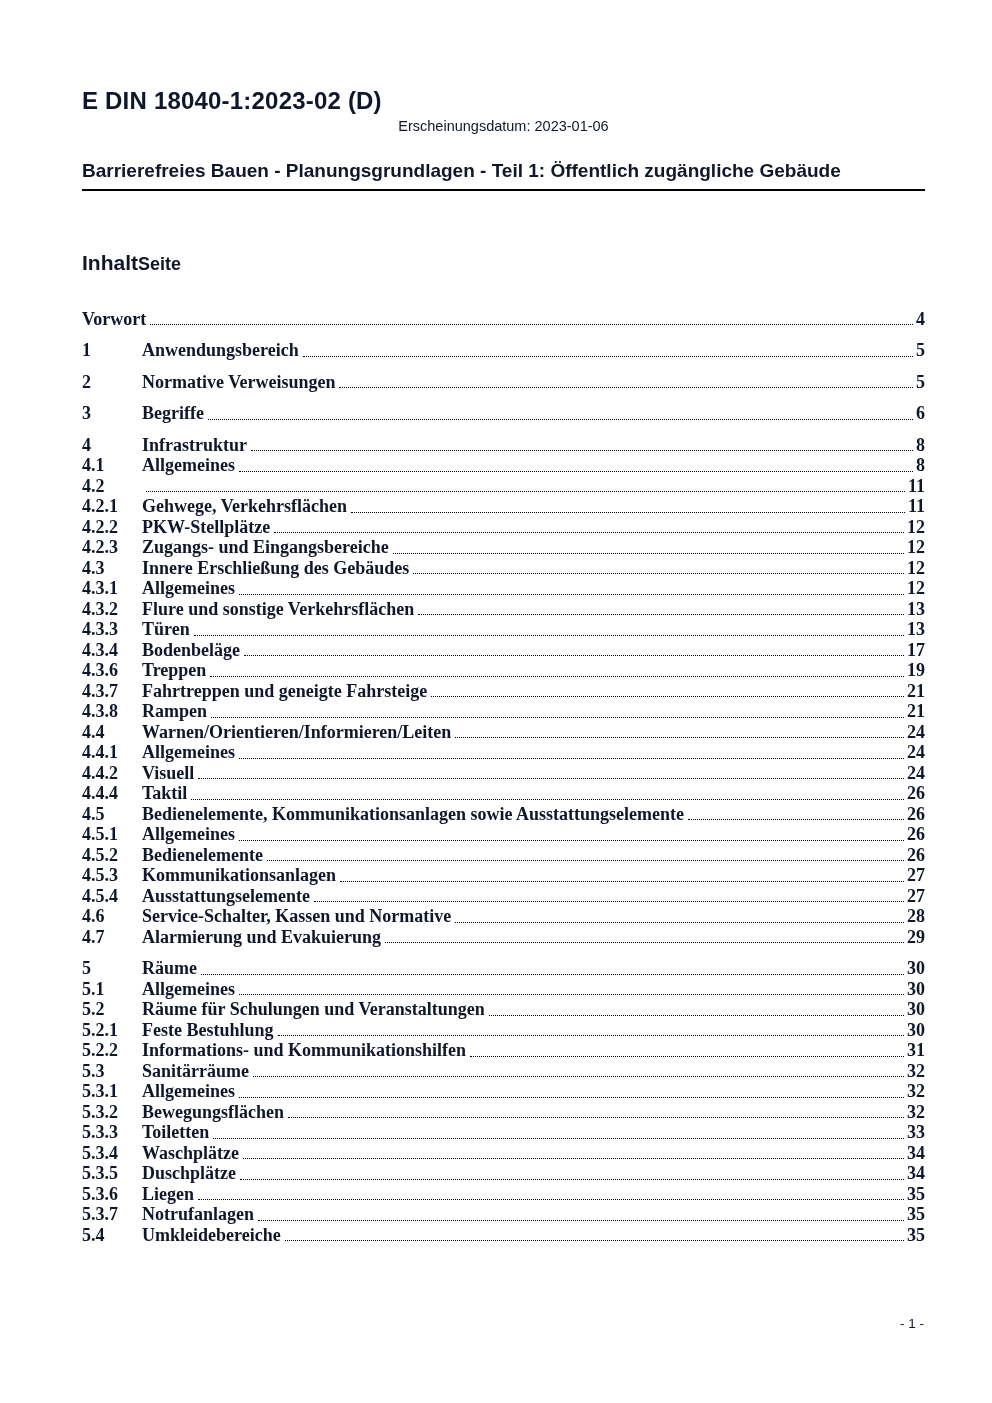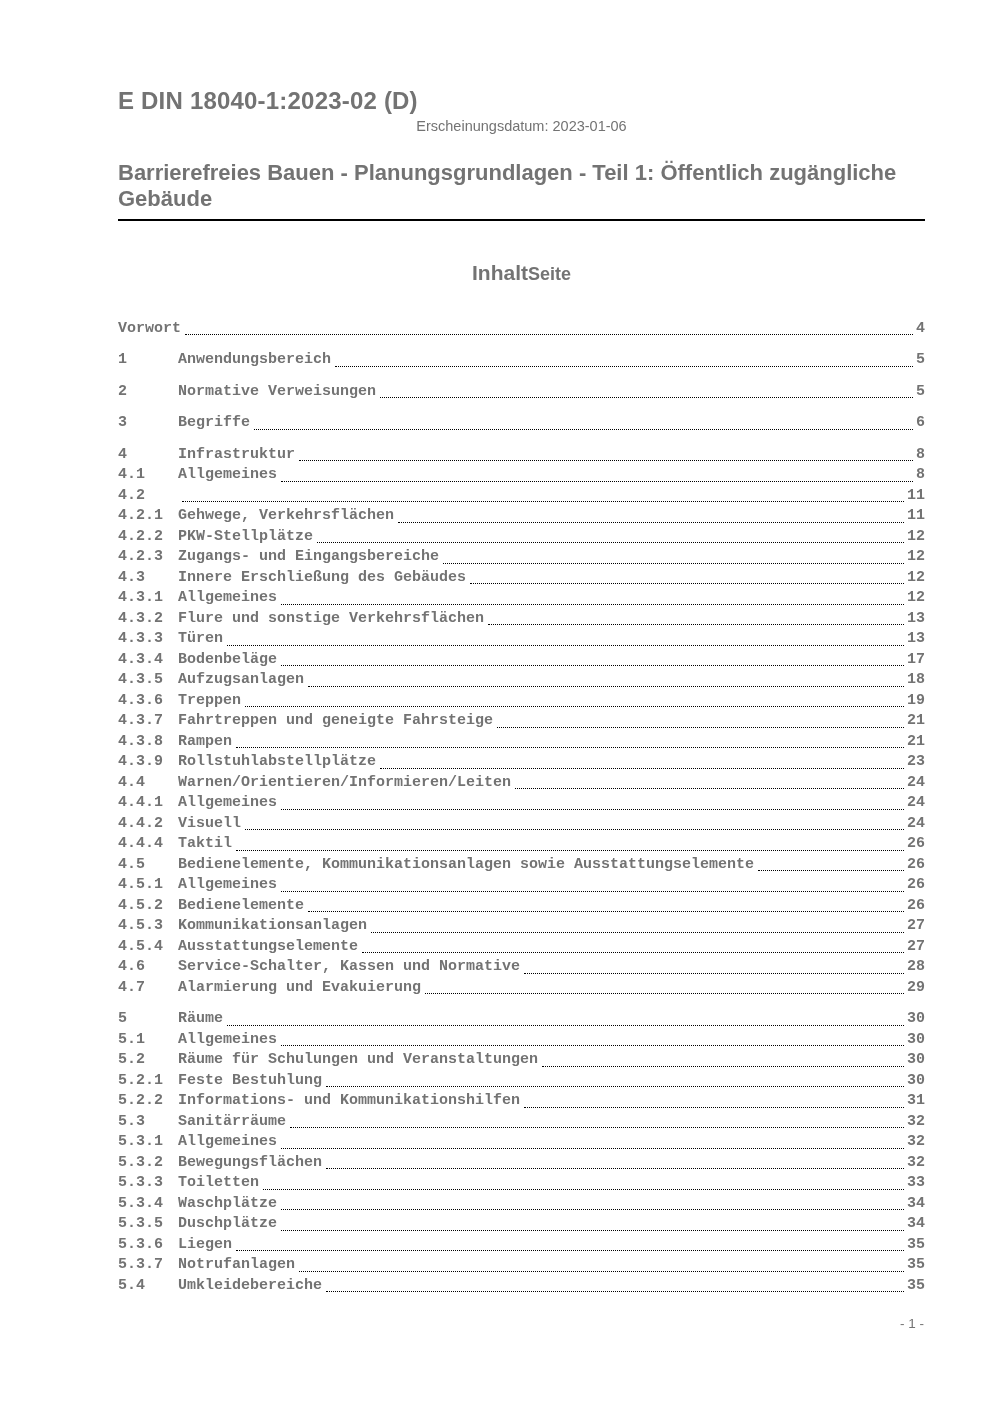--- a/index.html
+++ b/index.html
@@ -5,65 +5,65 @@
   html, body {
     margin: 0;
     padding: 0;
     background: #ffffff;
   }
   .page {
     position: relative;
     width: 992px;
     height: 1403px;
     background: #ffffff;
-    color: #737373;
+    color: #0f172a;
     font-family: "Liberation Sans", sans-serif;
     box-sizing: border-box;
-    padding: 88px 67px 0 118px;
+    padding: 88px 67px 0 82px;
     overflow: hidden;
   }
   .doc-number {
     font-size: 24px;
     font-weight: bold;
     letter-spacing: 0.2px;
     line-height: 1.1;
   }
   .pub-date {
     font-size: 14.5px;
     margin-top: 4px;
     line-height: 1.2;
     text-align: center;
   }
   .doc-title {
     margin-top: 24px;
-    font-size: 22px;
+    font-size: 19px;
     font-weight: bold;
     padding-bottom: 6px;
     border-bottom: 2px solid #000000;
     line-height: 1.2;
   }
   .toc-header {
-    margin-top: 40px;
+    margin-top: 60px;
     display: flex;
-    justify-content: center;
+    justify-content: flex-start;
     align-items: baseline;
   }
   .toc-heading {
     font-size: 21px;
     font-weight: bold;
   }
   .toc-seite {
     font-size: 18px;
     font-weight: bold;
   }
   .toc {
     margin-top: 34px;
-    font-family: Liberation Mono, monospace;
-    font-weight: bold;
-    font-size: 15px;
+    font-family: Liberation Serif, serif;
+    font-weight: bold;
+    font-size: 18px;
   }
   .toc-row {
     display: flex;
     align-items: baseline;
     line-height: 20.5px;
     white-space: nowrap;
   }
   .toc-row.block-start {
     margin-top: 11px;
   }
@@ -192,50 +192,38 @@
     <span class="toc-leader"></span>
     <span class="toc-page">13</span>
   </div>
       <div class="toc-row">
     <span class="toc-num">4.3.4</span>
     <span class="toc-title">Bodenbeläge</span>
     <span class="toc-leader"></span>
     <span class="toc-page">17</span>
   </div>
       <div class="toc-row">
-    <span class="toc-num">4.3.5</span>
-    <span class="toc-title">Aufzugsanlagen</span>
-    <span class="toc-leader"></span>
-    <span class="toc-page">18</span>
-  </div>
-      <div class="toc-row">
     <span class="toc-num">4.3.6</span>
     <span class="toc-title">Treppen</span>
     <span class="toc-leader"></span>
     <span class="toc-page">19</span>
   </div>
       <div class="toc-row">
     <span class="toc-num">4.3.7</span>
     <span class="toc-title">Fahrtreppen und geneigte Fahrsteige</span>
     <span class="toc-leader"></span>
     <span class="toc-page">21</span>
   </div>
       <div class="toc-row">
     <span class="toc-num">4.3.8</span>
     <span class="toc-title">Rampen</span>
     <span class="toc-leader"></span>
     <span class="toc-page">21</span>
   </div>
       <div class="toc-row">
-    <span class="toc-num">4.3.9</span>
-    <span class="toc-title">Rollstuhlabstellplätze</span>
-    <span class="toc-leader"></span>
-    <span class="toc-page">23</span>
-  </div>
-      <div class="toc-row">
     <span class="toc-num">4.4</span>
     <span class="toc-title">Warnen/Orientieren/Informieren/Leiten</span>
     <span class="toc-leader"></span>
     <span class="toc-page">24</span>
   </div>
       <div class="toc-row">
     <span class="toc-num">4.4.1</span>
     <span class="toc-title">Allgemeines</span>
     <span class="toc-leader"></span>
     <span class="toc-page">24</span>

